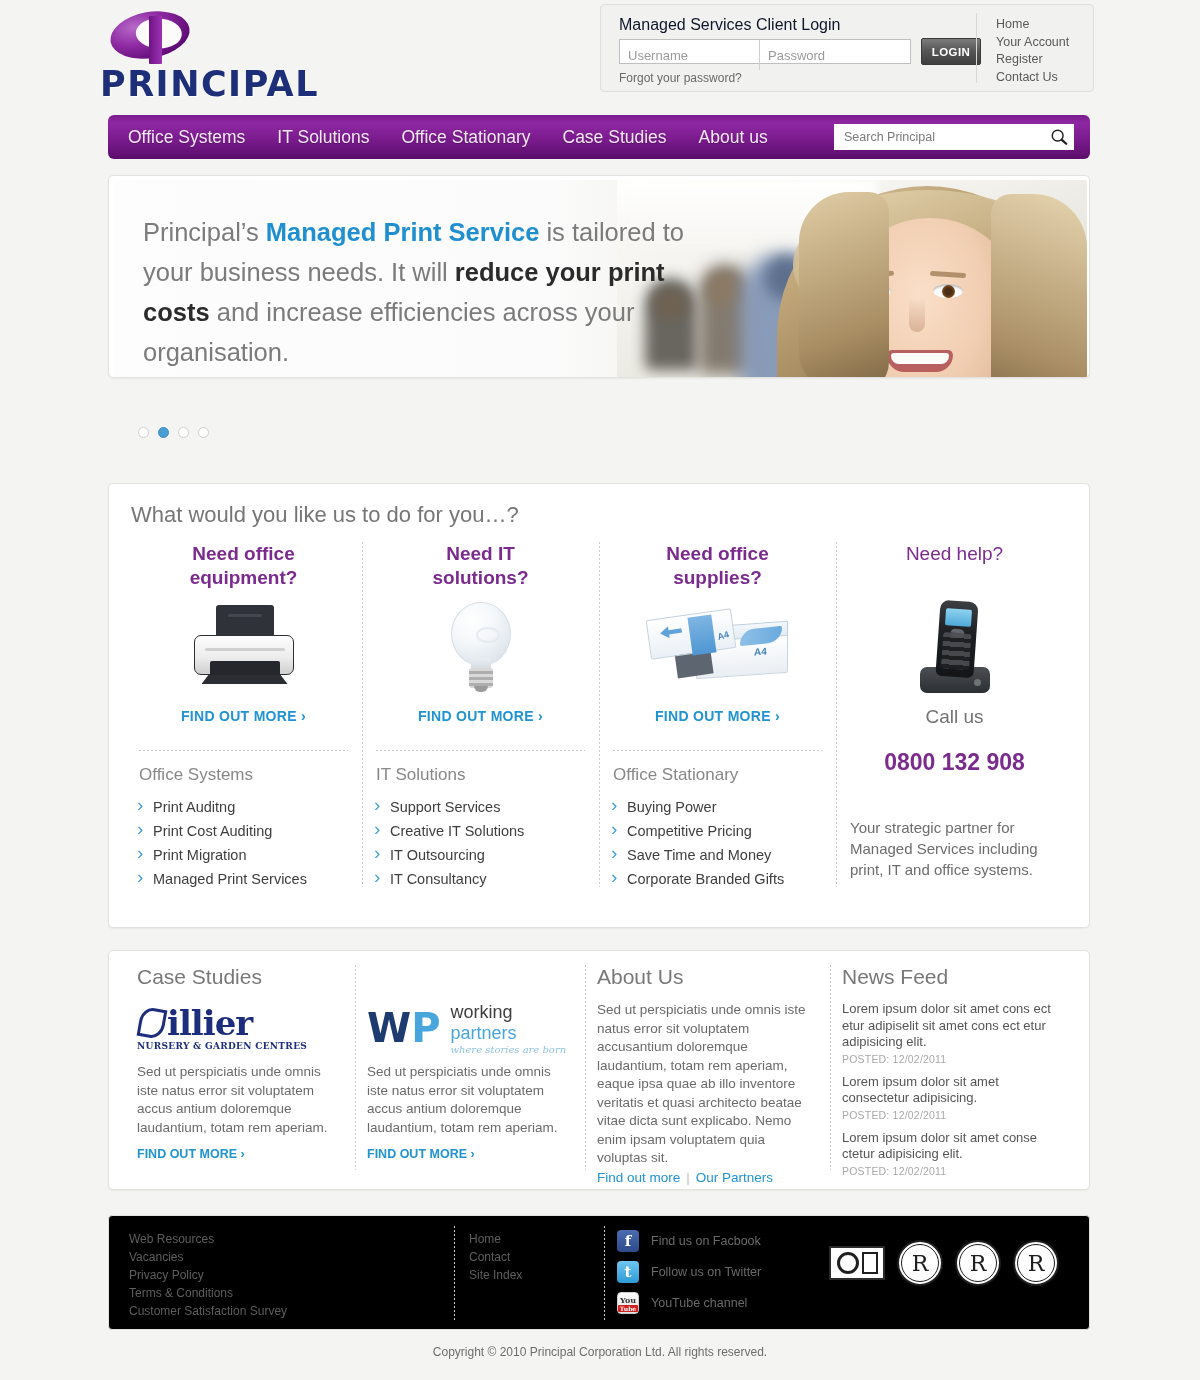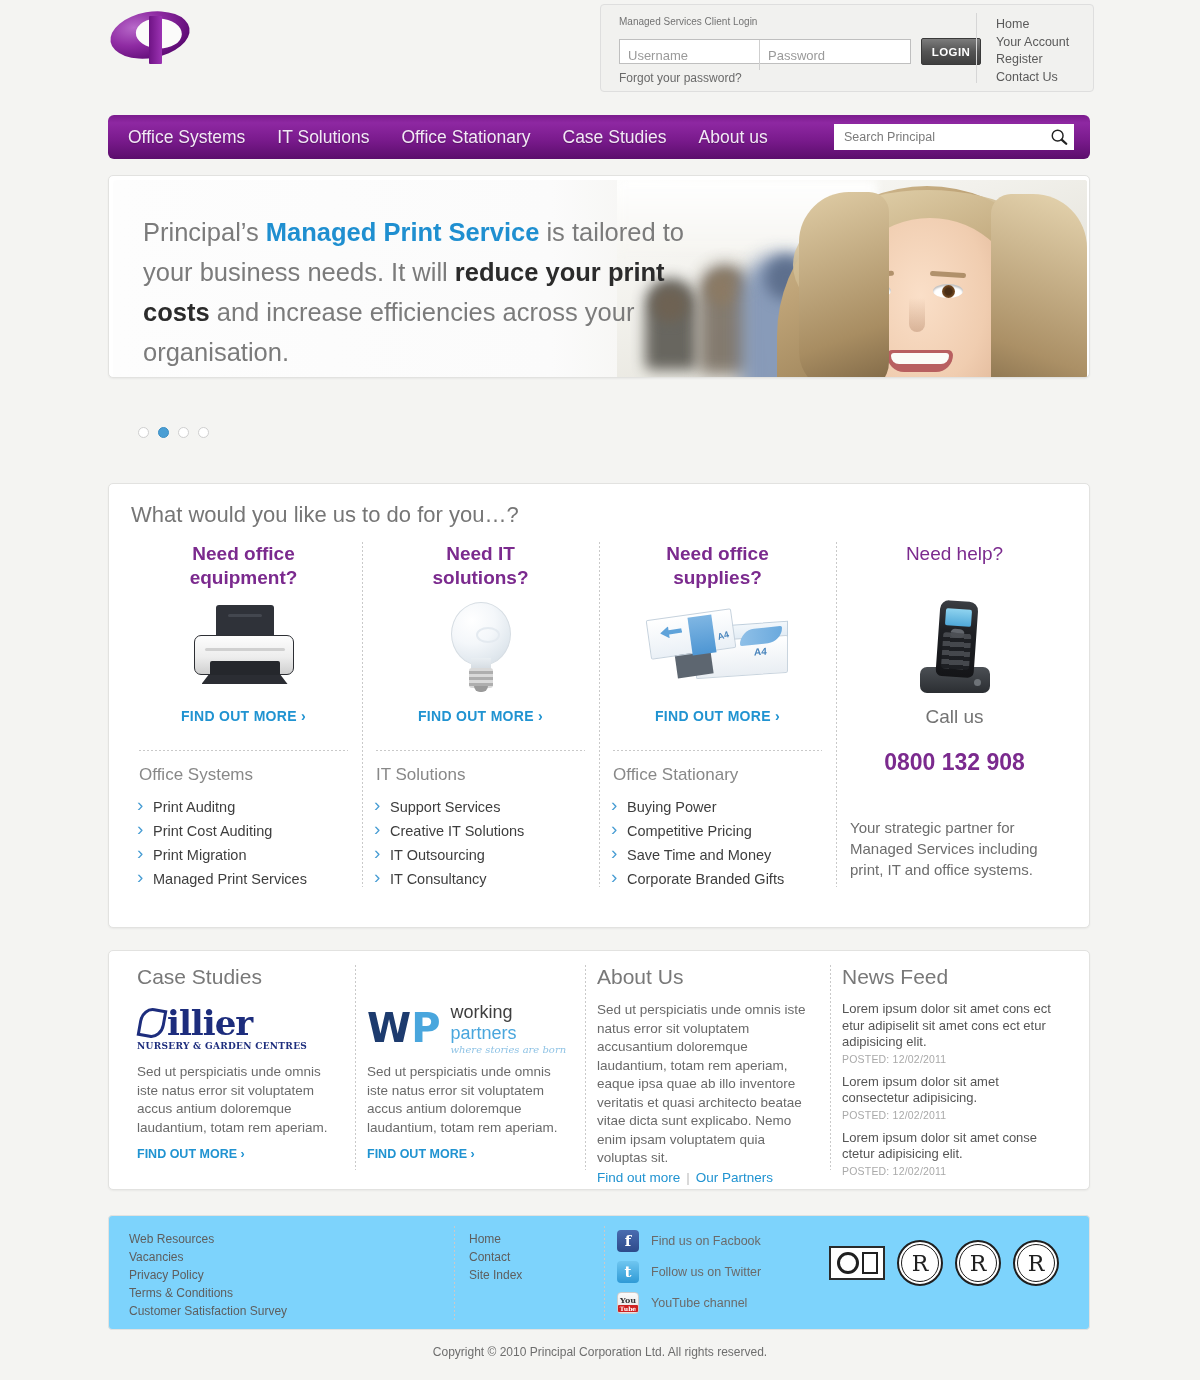--- a/index.html
+++ b/index.html
@@ -39,21 +39,21 @@
     color: #1e2f7a; margin-top: 2px;
     text-shadow: 1px 1px 0 rgba(255,255,255,0.9);
   }
 
   .login-panel {
     position: absolute; left: 600px; top: 4px; width: 494px; height: 88px;
     background: #f1f1ef; border: 1px solid #dedede; border-radius: 4px;
   }
   .login-title {
     position: absolute; left: 18px; top: 11px;
-    font-size: 10px; color: #737373;
+    font-size: 16px; color: #0f172a;
   }
   .login-fields {
     position: absolute; left: 18px; top: 34px; width: 292px; height: 25px;
     background: #fff; border: 1px solid #bfbfbf; display: flex;
   }
   .login-fields input {
     border: 0; outline: 0; height: 23px; font-size: 13px; padding: 15px 8px;
     color: #444; font-family: "Liberation Sans", sans-serif; background: transparent;
   }
   .login-fields input::placeholder { color: #9a9a9a; }
@@ -291,21 +291,21 @@
   .ab-links { margin-top: 2px; font-size: 13.5px; }
   .ab-links a { color: #2093d1; text-decoration: none; }
   .ab-links span { color: #bdbdbd; margin: 0 6px; }
   .news-item { margin-bottom: 9px; }
   .news-item p { font-size: 13px; color: #555; line-height: 16.5px; }
   .news-item .posted { font-size: 10.5px; color: #a9a9a9; letter-spacing: .2px; margin-top: 2px; }
 
   
   .footer {
     position: absolute; left: 108px; top: 1215px; width: 982px; height: 115px;
-    background: #7dd3fc; border: 1px solid #e2e2e0; border-radius: 4px;
+    background: #000000; border: 1px solid #e2e2e0; border-radius: 4px;
   }
   .f-col { position: absolute; }
   .f-col.one { left: 20px; top: 14px; }
   .f-col.two { left: 360px; top: 14px; }
   .f-col li { list-style: none; font-size: 12px; color: #5e5e5e; line-height: 18px; cursor: pointer; }
   .f-sep { position: absolute; top: 10px; width: 1px; height: 94px;
     background-image: linear-gradient(#c9c9c9 50%, transparent 50%); background-size: 1px 4px; }
   .f-sep.s1 { left: 345px; }
   .f-sep.s2 { left: 495px; }
   .socials { position: absolute; left: 508px; top: 14px; }
@@ -335,20 +335,21 @@
 
 <div class="page">
 
   <div class="header">
 
     <div class="logo">
       <div class="logo-mark">
         <div class="logo-ellipse"></div>
         <div class="logo-stem"></div>
       </div>
+      <div class="logo-word">PRINCIPAL</div>
     </div>
 
     <div class="login-panel">
       <div class="login-title">Managed Services Client Login</div>
       <div class="login-fields">
         <input class="fi-user" type="text" placeholder="Username" style="">
         <input class="fi-pass" type="password" placeholder="Password" style="">
       </div>
       <button class="login-btn">LOGIN</button>
       <a class="forgot" href="#">Forgot your password?</a>

